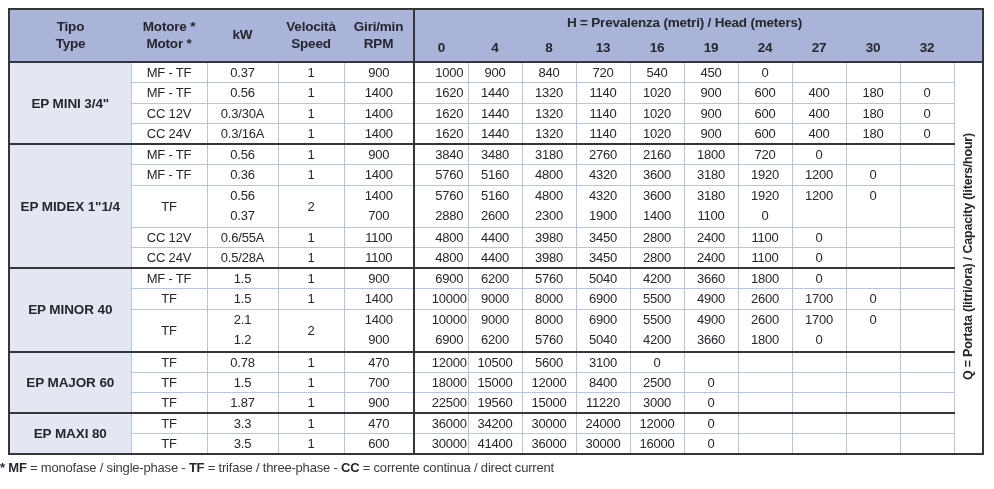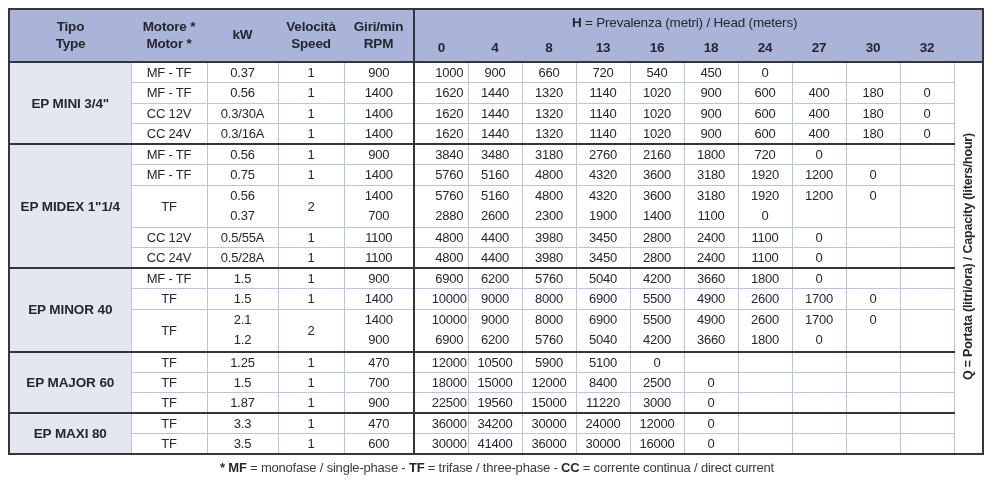--- a/index.html
+++ b/index.html
@@ -24,21 +24,21 @@
   th,td{padding:0;margin:0;text-align:center;vertical-align:middle;overflow:hidden;}
   thead th{
     background:var(--blue);border:0;color:var(--ink);
     font-weight:bold;font-size:13.5px;letter-spacing:-0.2px;line-height:1.25;
   }
   thead tr.hr1{height:27px;}
   thead tr.hr2{height:26px;}
   thead th.bb{border-bottom:2px solid var(--dark);}
   thead th.dsep{border-left:2px solid var(--dark);}
   .hb{font-weight:bold;}
-  .hrest{font-weight:normal;}
+  .hrest{font-weight:bold;}
   tbody td{
     border:1px solid var(--grid);
     font-size:13px;letter-spacing:-0.2px;color:var(--ink);
     background:#fff;white-space:nowrap;
   }
   tbody tr.single{height:20.5px;}
   tbody tr.double{height:41px;}
   tbody td .ln{height:20.5px;line-height:20.5px;}
   tbody tr.section-start td{border-top:2px solid var(--dark);}
   tbody td.dsep{border-left:2px solid var(--dark);padding-left:16px;}
@@ -46,21 +46,21 @@
     background:var(--lav);font-weight:bold;font-size:13.5px;letter-spacing:-0.1px;
   }
   tbody td.qlab{background:#fff;border:1px solid var(--grid);vertical-align:middle;}
   tbody td.qlab span{
     display:inline-block;
     writing-mode:vertical-rl;transform:rotate(180deg);
     font-weight:bold;font-size:12.5px;letter-spacing:-0.2px;white-space:nowrap;
   }
   .footnote{
     position:absolute;left:0;top:460px;width:994px;
-    text-align:center;font-size:13px;letter-spacing:-0.2px;color:#3a3a42;
+    font-size:13px;letter-spacing:-0.2px;color:#3a3a42;
   }
   .footnote b{font-weight:bold;color:var(--ink);}
 </style>
 </head>
 <body>
 
 <div class="sheet">
 
   <table class="pump">
     <colgroup>
@@ -104,37 +104,37 @@
           <span class="hb">H</span><span class="hrest"> = Prevalenza (metri) / Head (meters)</span>
         </th>
         <th rowspan="2" class="bb"></th>
       </tr>
       <tr class="hr2">
         <th class="bb dsep">0</th>
         <th class="bb">4</th>
         <th class="bb">8</th>
         <th class="bb">13</th>
         <th class="bb">16</th>
-        <th class="bb">18</th>
+        <th class="bb">19</th>
         <th class="bb">24</th>
         <th class="bb">27</th>
         <th class="bb">30</th>
         <th class="bb">32</th>
       </tr>
     </thead>
     <tbody>
         <tr class="section-start single">
           <td class="tipo" rowspan="4">EP MINI 3/4"</td>
           <td>MF - TF</td>
           <td>0.37</td>
           <td>1</td>
           <td>900</td>
           <td class="dsep">1000</td>
           <td>900</td>
-          <td>660</td>
+          <td>840</td>
           <td>720</td>
           <td>540</td>
           <td>450</td>
           <td>0</td>
           <td></td>
           <td></td>
           <td></td>
           <td class="qlab" rowspan="17"><span>Q = Portata (litri/ora) / Capacity (liters/hour)</span></td>
         </tr>
         <tr class="single">
@@ -197,21 +197,21 @@
           <td>2760</td>
           <td>2160</td>
           <td>1800</td>
           <td>720</td>
           <td>0</td>
           <td></td>
           <td></td>
         </tr>
         <tr class="single">
           <td>MF - TF</td>
-          <td>0.75</td>
+          <td>0.36</td>
           <td>1</td>
           <td>1400</td>
           <td class="dsep">5760</td>
           <td>5160</td>
           <td>4800</td>
           <td>4320</td>
           <td>3600</td>
           <td>3180</td>
           <td>1920</td>
           <td>1200</td>
@@ -265,21 +265,21 @@
             <div class="ln">0</div>
             <div class="ln"></div>
           </td>
           <td>
             <div class="ln"></div>
             <div class="ln"></div>
           </td>
         </tr>
         <tr class="single">
           <td>CC 12V</td>
-          <td>0.5/55A</td>
+          <td>0.6/55A</td>
           <td>1</td>
           <td>1100</td>
           <td class="dsep">4800</td>
           <td>4400</td>
           <td>3980</td>
           <td>3450</td>
           <td>2800</td>
           <td>2400</td>
           <td>1100</td>
           <td>0</td>
@@ -383,27 +383,27 @@
             <div class="ln"></div>
           </td>
           <td>
             <div class="ln"></div>
             <div class="ln"></div>
           </td>
         </tr>
         <tr class="section-start single">
           <td class="tipo" rowspan="3">EP MAJOR 60</td>
           <td>TF</td>
-          <td>1.25</td>
+          <td>0.78</td>
           <td>1</td>
           <td>470</td>
           <td class="dsep">12000</td>
           <td>10500</td>
-          <td>5900</td>
-          <td>5100</td>
+          <td>5600</td>
+          <td>3100</td>
           <td>0</td>
           <td></td>
           <td></td>
           <td></td>
           <td></td>
           <td></td>
         </tr>
         <tr class="single">
           <td>TF</td>
           <td>1.5</td>

